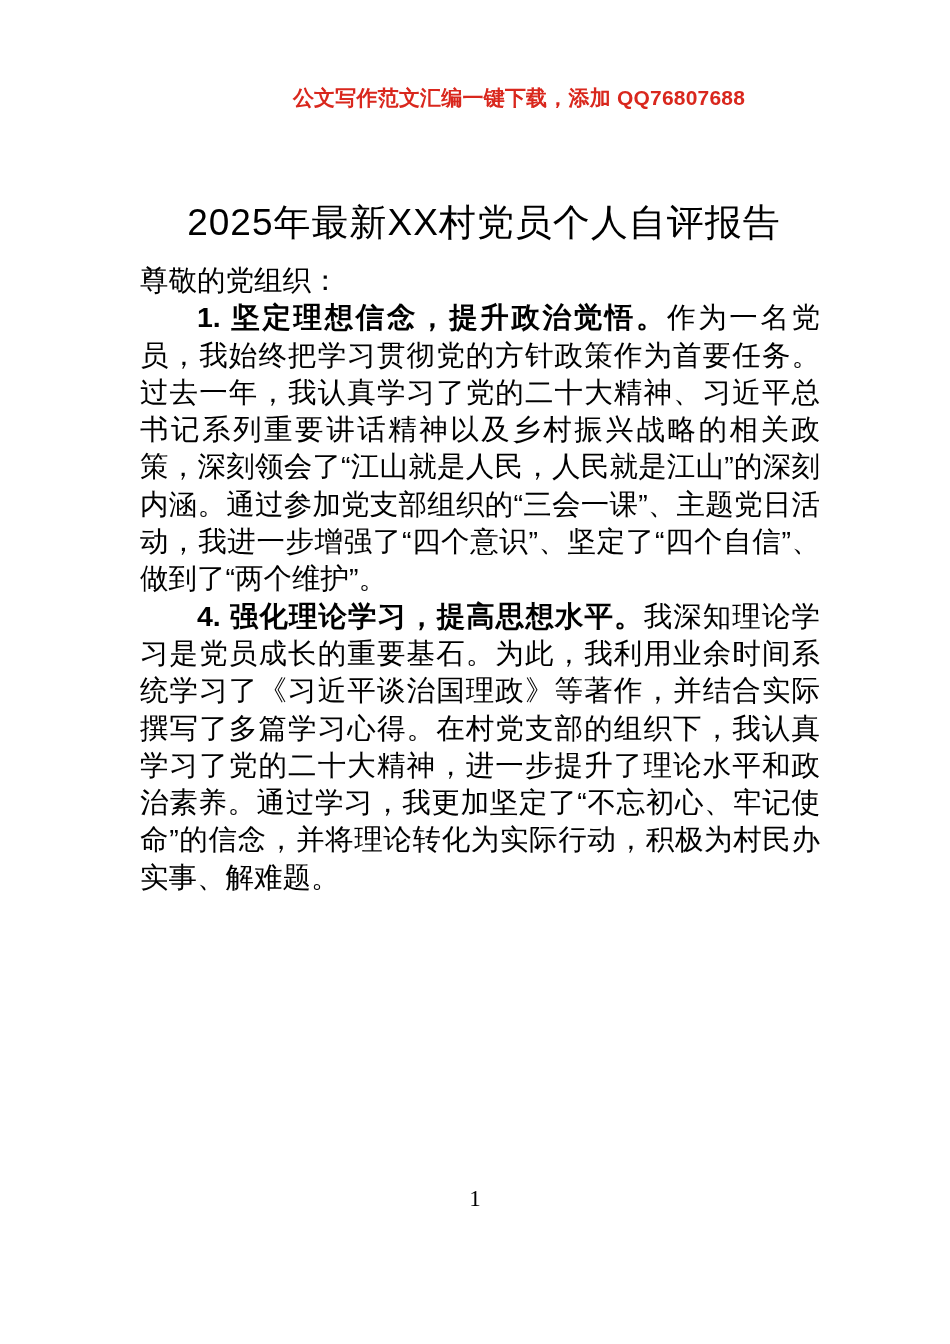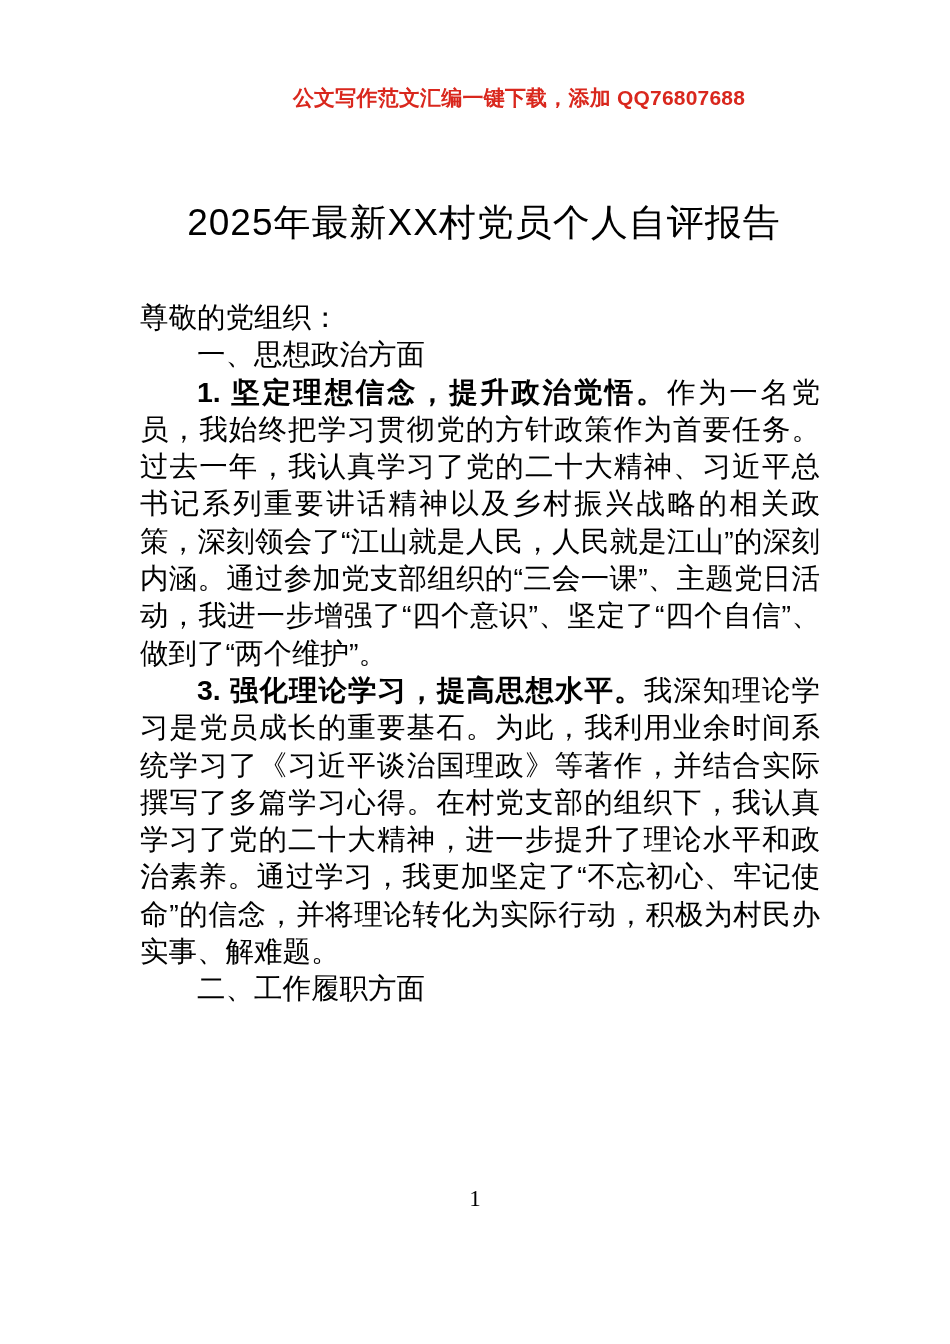--- a/index.html
+++ b/index.html
@@ -56,21 +56,20 @@
   .body-col {
     position: absolute;
     top: 262px;
     left: 140px;
     width: 680px;
     font-size: 28.5px;
     line-height: 37.3px;
     text-align: justify;
     text-justify: inter-ideograph;
     letter-spacing: 0px;
-    margin-top: 37px;
   }
 
   .para {
     margin: 0;
     text-indent: 0;
     white-space: pre-wrap;
     word-break: break-all;
   }
 
   .para.indent {
@@ -100,26 +99,24 @@
 
   <div class="watermark">公文写作范文汇编一键下载，添加 QQ76807688</div>
 
   <h1 class="doc-title">2025年最新XX村党员个人自评报告</h1>
 
   <div class="body-col">
 
     <p class="para">尊敬的党组织：</p>
 
 
-    <p class="para indent">一、思想政治方面</p>
 
     <p class="para indent"><span class="lead">1. 坚定理想信念，提升政治觉悟。</span><span>作为一名党员，我始终把学习贯彻党的方针政策作为首要任务。过去一年，我认真学习了党的二十大精神、习近平总书记系列重要讲话精神以及乡村振兴战略的相关政策，深刻领会了“江山就是人民，人民就是江山”的深刻内涵。通过参加党支部组织的“三会一课”、主题党日活动，我进一步增强了“四个意识”、坚定了“四个自信”、做到了“两个维护”。</span></p>
 
-    <p class="para indent"><span class="lead">3. 强化理论学习，提高思想水平。</span><span>我深知理论学习是党员成长的重要基石。为此，我利用业余时间系统学习了《习近平谈治国理政》等著作，并结合实际撰写了多篇学习心得。在村党支部的组织下，我认真学习了党的二十大精神，进一步提升了理论水平和政治素养。通过学习，我更加坚定了“不忘初心、牢记使命”的信念，并将理论转化为实际行动，积极为村民办实事、解难题。</span></p>
+    <p class="para indent"><span class="lead">4. 强化理论学习，提高思想水平。</span><span>我深知理论学习是党员成长的重要基石。为此，我利用业余时间系统学习了《习近平谈治国理政》等著作，并结合实际撰写了多篇学习心得。在村党支部的组织下，我认真学习了党的二十大精神，进一步提升了理论水平和政治素养。通过学习，我更加坚定了“不忘初心、牢记使命”的信念，并将理论转化为实际行动，积极为村民办实事、解难题。</span></p>
 
-    <p class="para indent">二、工作履职方面</p>
 
 
   </div>
 
   <div class="page-number">1</div>
 
 </div>
 
 </body></html>

